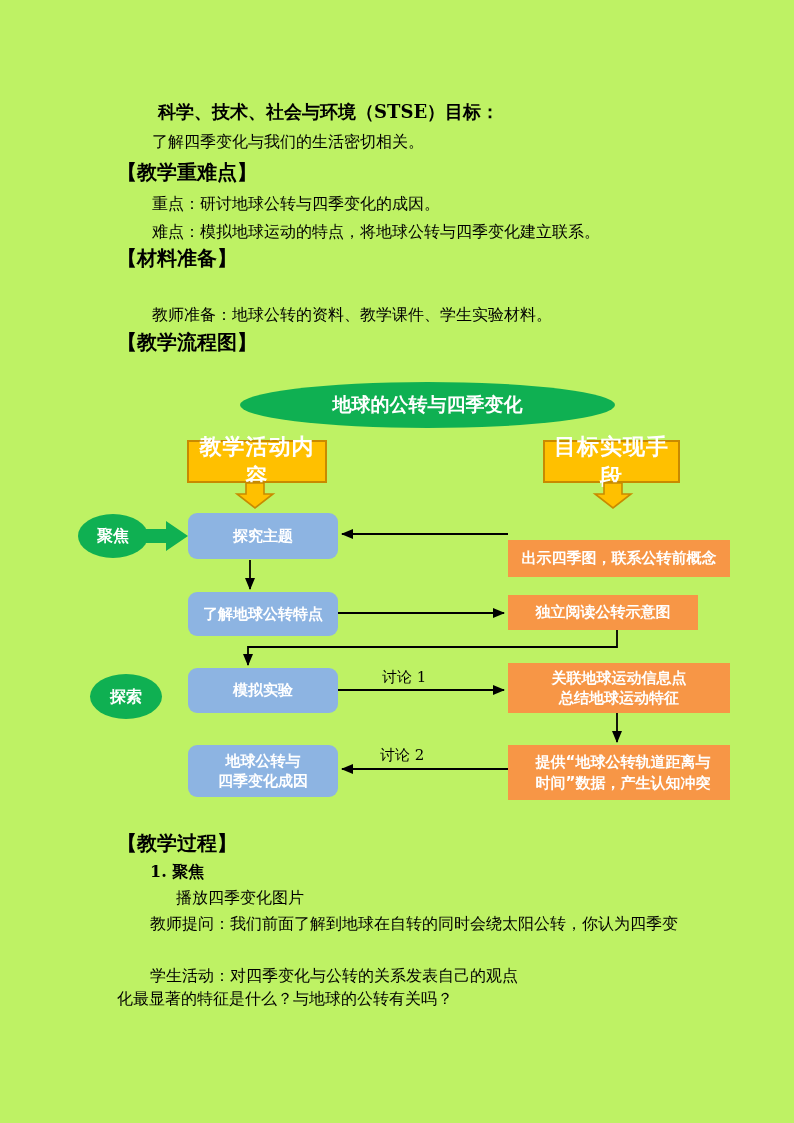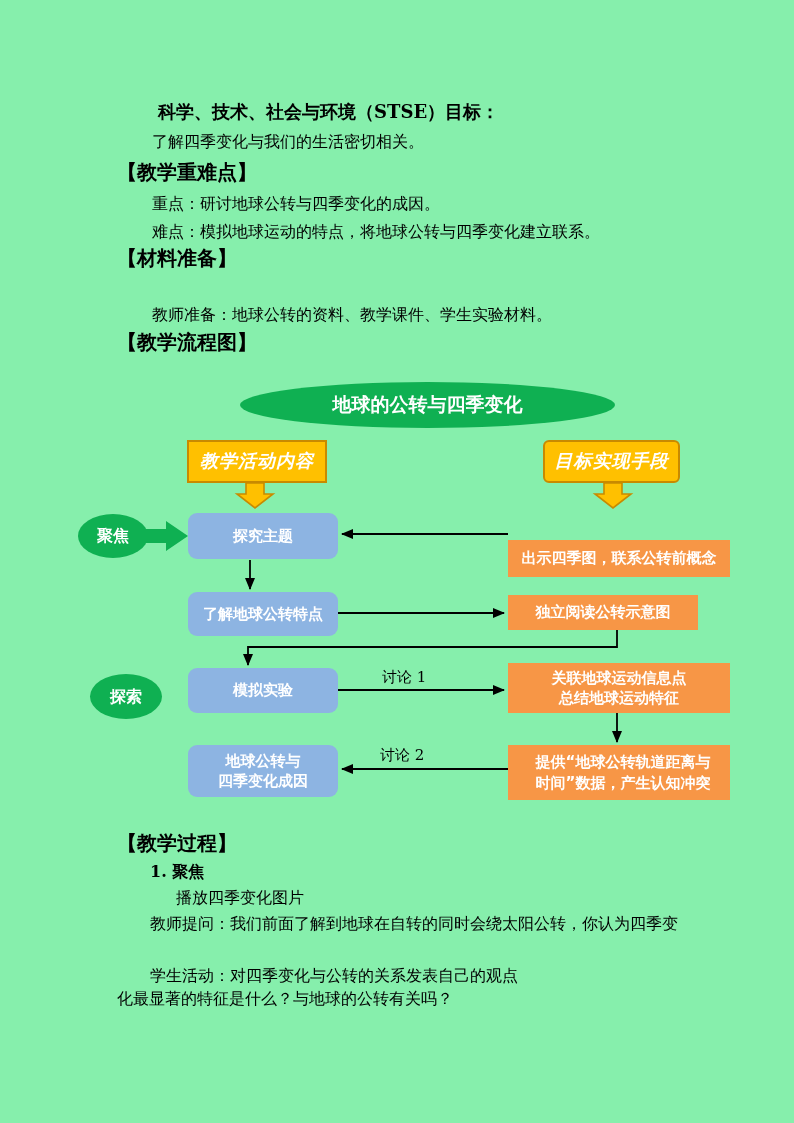--- a/index.html
+++ b/index.html
@@ -2,38 +2,38 @@
 <html><head>
 <meta charset="utf-8">
 <style>
   * { margin:0; padding:0; box-sizing:border-box; }
   html,body { background:#ffffff; }
   body {
     width:794px; height:1123px; position:relative;
     font-family:"DejaVu Serif","Liberation Serif",serif;
     color:#000;
   }
-  .page { position:relative; width:794px; height:1123px; background:#86efac; overflow:hidden; }
+  .page { position:relative; width:794px; height:1123px; background:#bef264; overflow:hidden; }
 
   
   .tline { position:absolute; font-size:16px; line-height:1.25; white-space:nowrap; }
   .tline.bold { font-weight:bold; }
   .tline.heading { font-weight:bold; font-size:20px; }
   .tline.title { font-weight:bold; font-size:18px; }
   .tline.red { color:#962018; }
 
   
   .fc {
     position:absolute; display:flex; align-items:center; justify-content:center;
     text-align:center; color:#fff; font-weight:bold;
     font-family:"DejaVu Sans","Liberation Sans",sans-serif;
     white-space:pre-line; line-height:1.35;
   }
   .ellipse  { background:#0FB052; border-radius:50%; }
-  .goldbox  { background:#FFC000; border:2px solid #C88A00; font-size:18px; letter-spacing:1px;font-style:italic; }
+  .goldbox  { background:#FFC000; border:2px solid #C88A00; font-size:22px; letter-spacing:1px; }
   .bluebox  { background:#8DB4E2; border-radius:9px; font-size:15px; }
   .orangebox{ background:#F79646; font-size:15px; }
   .edge-label {
     position:absolute; font-size:15px; color:#000;
     font-family:"DejaVu Serif","Liberation Serif",serif; white-space:nowrap;
   }
   svg.overlay { position:absolute; left:0; top:0; width:794px; height:1123px; pointer-events:none; }
 </style>
 </head>
 <body>
@@ -52,21 +52,21 @@
   <div class="tline heading" style="left:117px; top:831px;">【教学过程】</div>
   <div class="tline bold" style="left:150px; top:862px;">1. 聚焦</div>
   <div class="tline" style="left:136px; top:888px;margin-left:40px;">播放四季变化图片</div>
   <div class="tline" style="left:150px; top:914px;">教师提问：我们前面了解到地球在自转的同时会绕太阳公转，你认为四季变</div>
   <div class="tline" style="left:117px; top:964px;margin-top:25px;">化最显著的特征是什么？与地球的公转有关吗？</div>
   <div class="tline" style="left:150px; top:966px;">学生活动：对四季变化与公转的关系发表自己的观点</div>
 
   <div class="fc ellipse" style="left:240px; top:382px; width:375px; height:46px; font-size:19px;">地球的公转与四季变化</div>
 
   <div class="fc goldbox" style="left:187px; top:440px; width:140px; height:43px;">教学活动内容</div>
-  <div class="fc goldbox" style="left:543px; top:440px; width:137px; height:43px;border-radius:6px;">目标实现手段</div>
+  <div class="fc goldbox" style="left:543px; top:440px; width:137px; height:43px;">目标实现手段</div>
 
   <div class="fc ellipse" style="left:78px; top:514px; width:70px; height:44px; font-size:16px;">聚焦</div>
   <div class="fc ellipse" style="left:90px; top:674px; width:72px; height:45px; font-size:16px;">探索</div>
 
   <div class="fc bluebox" style="left:188px; top:513px; width:150px; height:46px;">探究主题</div>
   <div class="fc bluebox" style="left:188px; top:592px; width:150px; height:44px;">了解地球公转特点</div>
   <div class="fc bluebox" style="left:188px; top:668px; width:150px; height:45px;">模拟实验</div>
   <div class="fc bluebox" style="left:188px; top:745px; width:150px; height:52px;">地球公转与
 四季变化成因</div>
 

